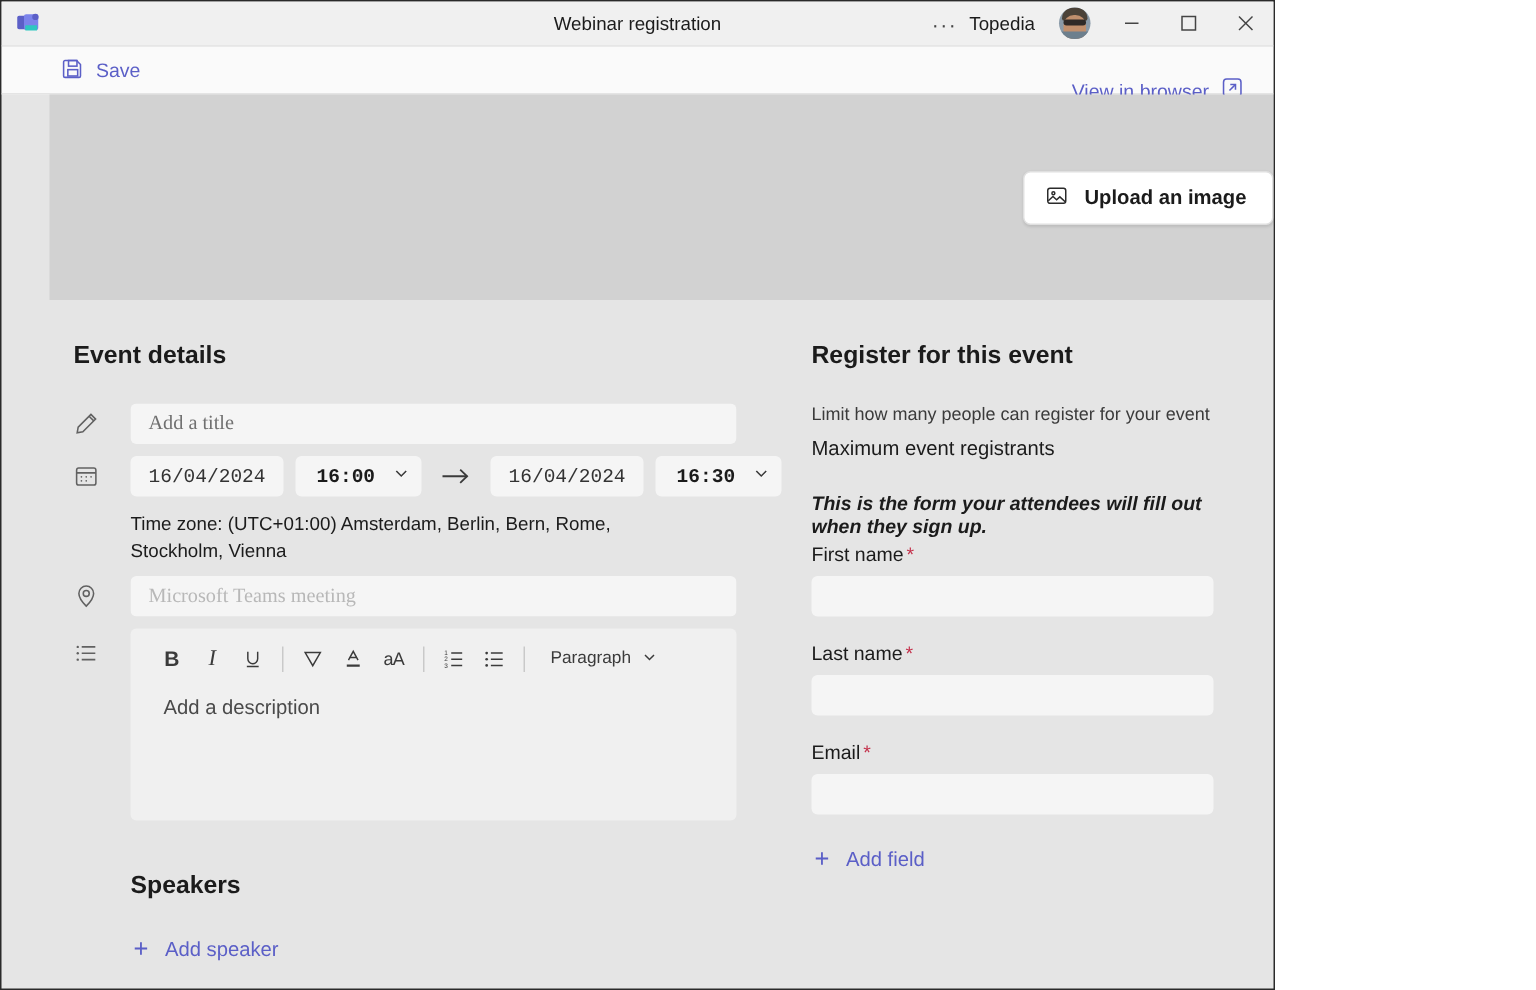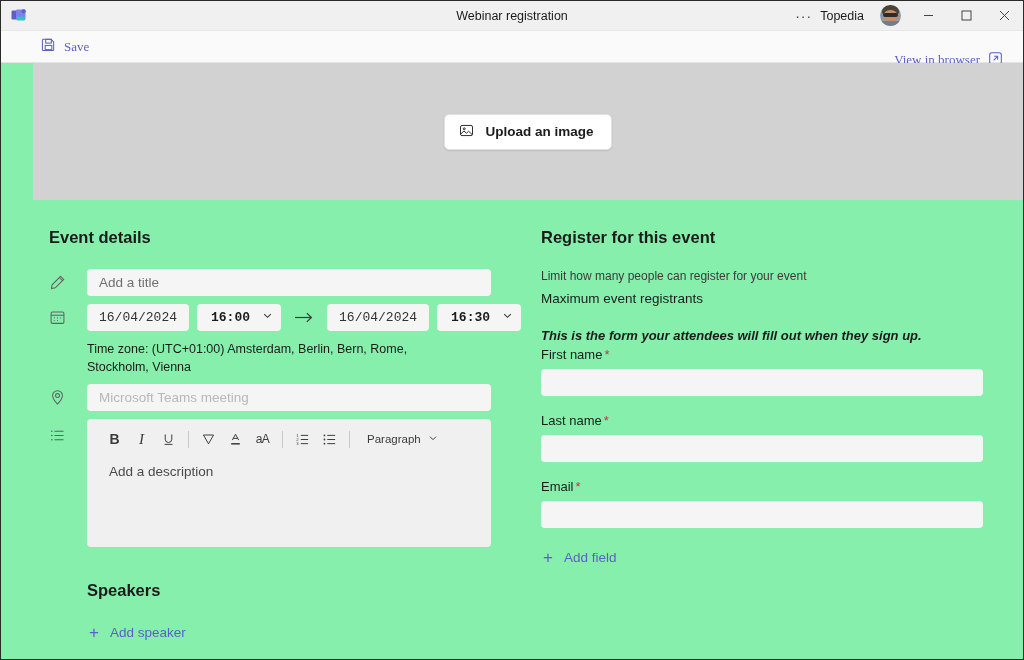--- a/index.html
+++ b/index.html
@@ -5,22 +5,22 @@
   * { box-sizing: border-box; }
   html, body {
     margin: 0; padding: 0;
     width: 1024px; height: 660px;
     background: #ffffff;
     font-family: "Liberation Sans", sans-serif;
     -webkit-font-smoothing: antialiased;
   }
   #app {
     position: relative;
-    width: 1024px; height: 660px;
-    background: #86efac;
+    width: 850px; height: 660px;
+    background: #e5e5e5;
     border: 1px solid #2a2a2a;
     overflow: hidden;
     display: flex;
     flex-direction: column;
   }
 
   
   .titlebar {
     height: 30px;
     flex: 0 0 30px;
@@ -100,21 +100,20 @@
 
   
   .commandbar {
     flex: 0 0 32px;
     height: 32px;
     background: #fafafa;
     border-bottom: 1px solid #e4e4e4;
     display: flex;
     align-items: center;
     padding: 0 14px 0 34px;
-    font-family: Liberation Serif, serif;
   }
   .cmd {
     display: flex;
     align-items: center;
     gap: 8px;
     color: #5b5fc7;
     font-size: 13px;
     cursor: pointer;
     padding: 3px 6px;
     border-radius: 3px;
@@ -122,21 +121,21 @@
     white-space: nowrap;
   }
   .cmd-right { margin-left: auto; margin-right: 0; margin-top: 27px; }
 
   
   .banner {
     flex: 0 0 137px;
     background: #d2d2d2;
     display: flex;
     align-items: center;
-    justify-content: center;
+    justify-content: flex-end;
     margin-left: 32px;
   }
   .upload-btn {
     background: #ffffff;
     border: 1px solid #e0e0e0;
     border-radius: 5px;
     box-shadow: 0 1px 2px rgba(0,0,0,0.10);
     padding: 8px 17px 8px 14px;
     display: flex;
     align-items: center;
@@ -193,21 +192,21 @@
     border: none;
     border-bottom: 1px solid transparent;
     border-radius: 4px;
     height: 27px;
     display: flex;
     align-items: center;
     padding: 0 12px;
     font-size: 13.5px;
     color: #1b1b1b;
     width: 100%;
-    font-family: Liberation Sans, sans-serif;
+    font-family: Liberation Serif, serif;
     cursor: text;
   }
   .tbox.ph { color: #707070; }
   .tbox.ph-light { color: #b8b8b8; }
 
   .datetime-row {
     display: flex;
     align-items: center;
     gap: 0;
     font-family: Liberation Mono, monospace;

